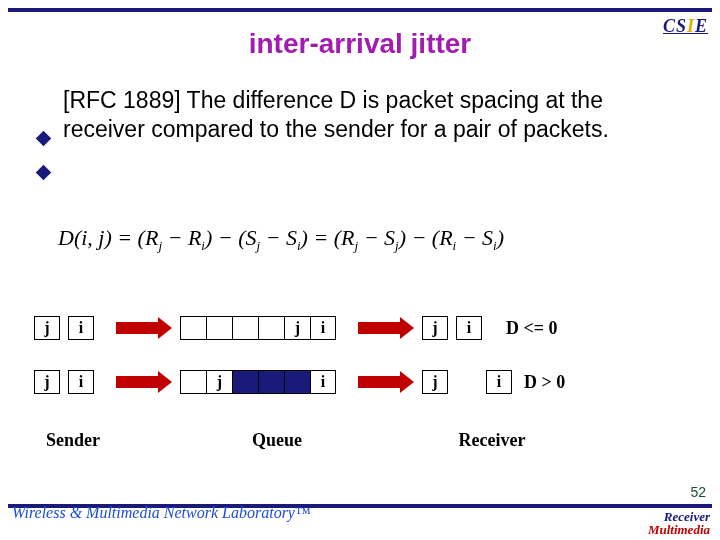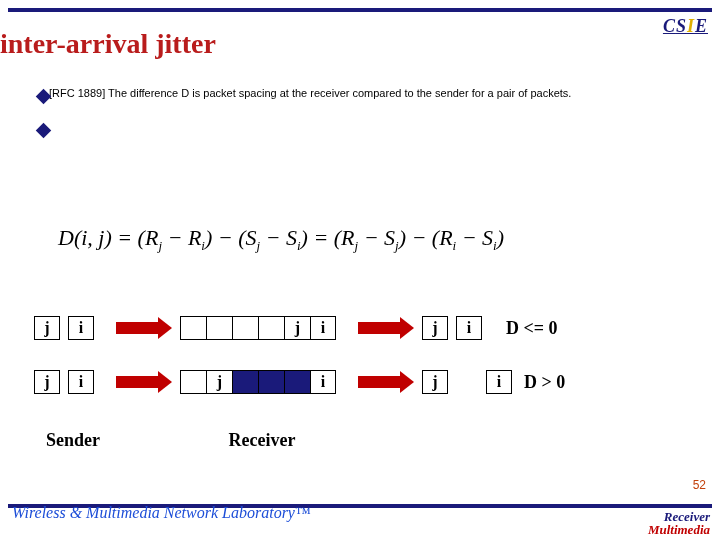--- a/index.html
+++ b/index.html
@@ -23,34 +23,36 @@
     font-weight: bold;
     font-size: 18px;
     color: #1a1a7a;
     letter-spacing: 1px;
     text-decoration: underline;
   }
   .logo .y { color: #e0b000; }
   .title {
     position: absolute;
     left: 0; right: 0; top: 28px;
-    font-family: Liberation Serif, serif;
+    text-align: center;
+    font-family: Liberation Sans, sans-serif;
     font-weight: bold;
     font-size: 28px;
-    color: #b91c1c;
+    color: #a21caf;
   }
   .bullets {
     position: absolute;
     left: 38px; top: 86px; right: 38px;
   }
   .bullet {
     display: flex;
-    align-items: center;
+    align-items: flex-end;
+    gap: 14px;
     margin-bottom: 18px;
-    font-size: 11px;
+    font-size: 23px;
     color: #000;
     line-height: 1.25;
   }
   .diamond {
     width: 11px; height: 11px;
     background: #1a1a7a;
     transform: rotate(45deg);
     margin-top: 5px;
     flex-shrink: 0;
   }
@@ -141,23 +143,23 @@
     display: flex;
     font-family: "Times New Roman", serif;
     font-weight: bold;
     font-size: 18px;
   }
   .col-labels .c1 { width: 128px; text-align: left; padding-left: 12px; }
   .col-labels .c2 { width: 230px; text-align: center; }
   .col-labels .c3 { width: 200px; text-align: center; }
   .pagenum {
     position: absolute;
-    right: 14px; bottom: 48px;
-    font-size: 12px;
-    color: #c2410c;
+    right: 14px; bottom: 40px;
+    font-size: 14px;
+    color: #14532d;
   }
   .bottom-rule {
     position: absolute;
     left: 8px; bottom: 32px; width: 704px; height: 4px;
     background: #1a1a7a;
   }
   .footer-text {
     position: absolute;
     left: 12px; bottom: 18px;
     font-family: "Times New Roman", serif;
@@ -256,20 +258,21 @@
     <div class="gap-sm"></div>
     <div class="box">j</div>
     <div class="gap-lg"></div>
     <div class="box">i</div>
     <div class="dlabel" style="margin-left:12px">D &gt; 0</div>
   </div>
 </div>
 
 <div class="col-labels">
   <div class="c1">Sender</div>
+  <div class="c2">Queue</div>
   <div class="c3">Receiver</div>
 </div>
 
 <div class="pagenum">52</div>
 
 <div class="bottom-rule"></div>
 
 <div class="footer-text">Wireless &amp; Multimedia Network Laboratory™</div>
 
 <div class="footer-logo">

